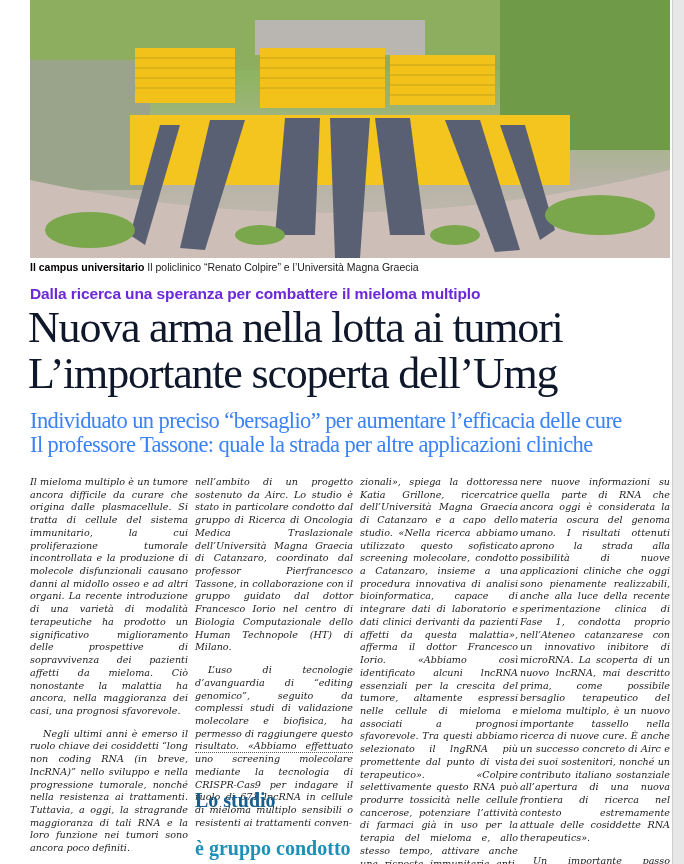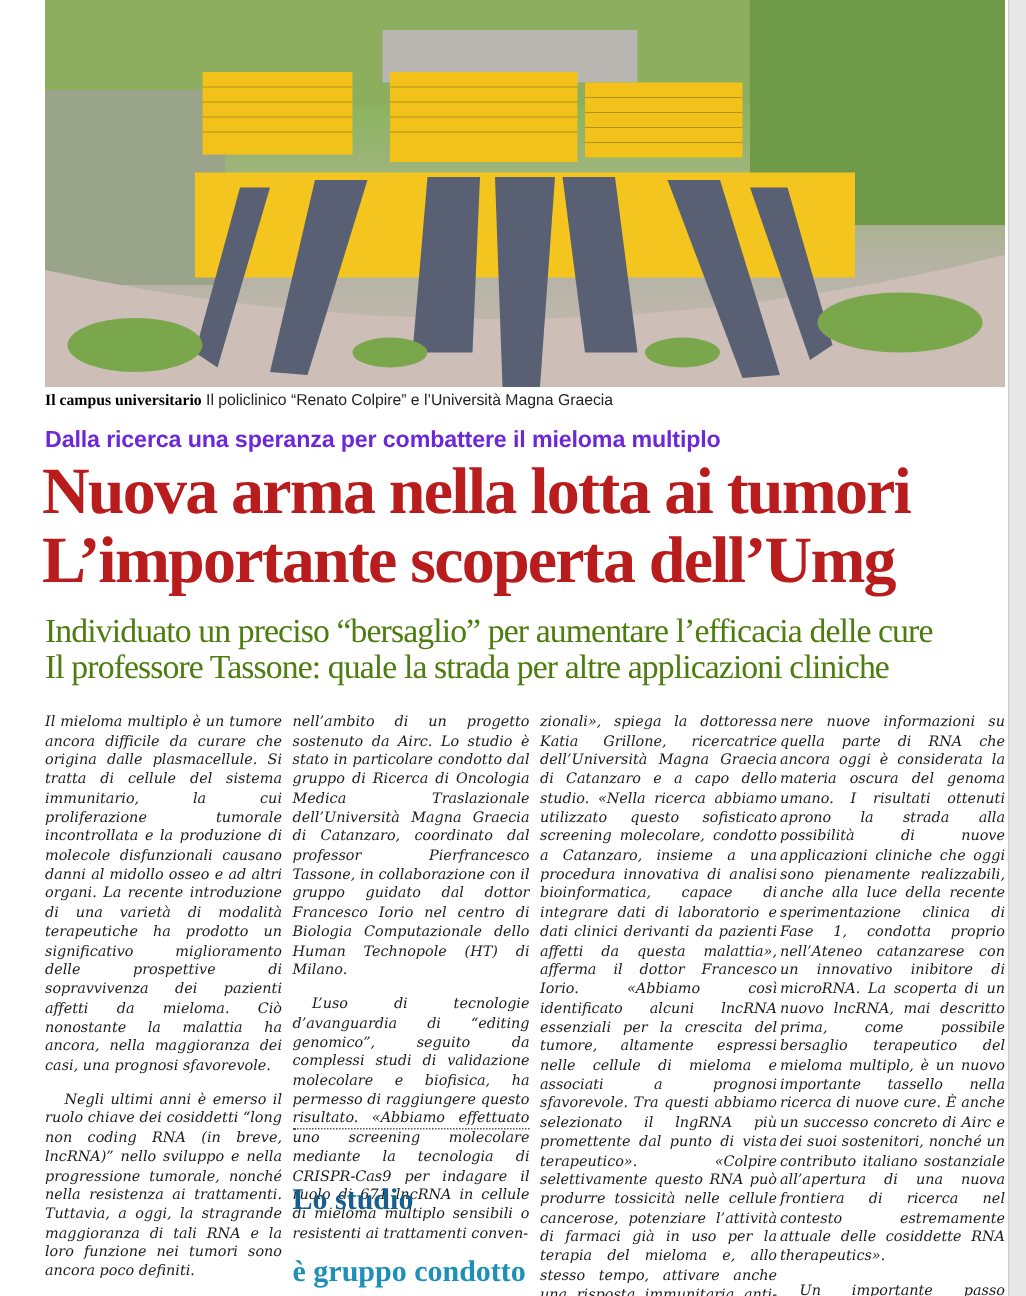--- a/index.html
+++ b/index.html
@@ -18,37 +18,37 @@
     position: absolute; left: 30px; top: 0; width: 640px; height: 258px;
     overflow: hidden;
     background: linear-gradient(180deg, #7ea456 0%, #8fb463 30%, #b6b3a6 70%, #c9bcb5 100%);
   }
   .photo svg { position: absolute; left: 0; top: 0; }
   .caption {
     position: absolute; left: 30px; top: 261px; width: 640px;
     font-family: "Liberation Sans", sans-serif; font-size: 10.5px; color: #222;
     white-space: nowrap;
   }
-  .caption b { font-weight: bold; color: #000; font-family: Liberation Serif, serif; }
+  .caption b { font-weight: bold; color: #000; }
   
   .kicker {
     position: absolute; left: 30px; top: 285px;
     font-family: "Liberation Sans", sans-serif; font-weight: bold;
     font-size: 15.5px; color: #6d28d9; white-space: nowrap; letter-spacing: -0.1px;
   }
   .headline {
     position: absolute; left: 28px; top: 305px; width: 640px;
-    font-family: "Liberation Serif", serif; font-weight: bold;
-    font-size: 44px; line-height: 46px; color: #b91c1c; letter-spacing: -1.2px;
+    font-family: "Liberation Serif", serif; font-weight: normal;
+    font-size: 44px; line-height: 46px; color: #0f172a; letter-spacing: -1.2px;
     white-space: nowrap;
   }
   .subhead {
     position: absolute; left: 30px; top: 409px; width: 640px;
     font-family: "Liberation Serif", serif; font-weight: normal;
-    font-size: 22.5px; line-height: 24px; color: #4d7c0f; letter-spacing: -0.6px;
+    font-size: 22.5px; line-height: 24px; color: #3b82f6; letter-spacing: -0.6px;
     white-space: nowrap;
   }
   
   .col {
     position: absolute; top: 476px; width: 158px;
     font-family: "DejaVu Serif", serif; font-size: 9.6px; line-height: 12.72px;
     color: #1a1a1a; text-align: justify; hyphens: manual;
   }
   .col p { margin: 0; text-indent: 0; font-style: italic; }
   .col p.indent { text-indent: 13px; margin-top: 10px; }

